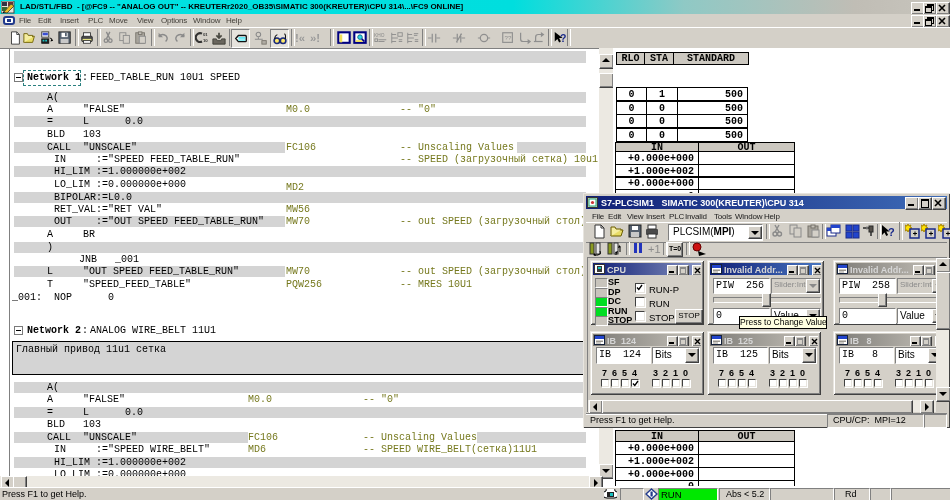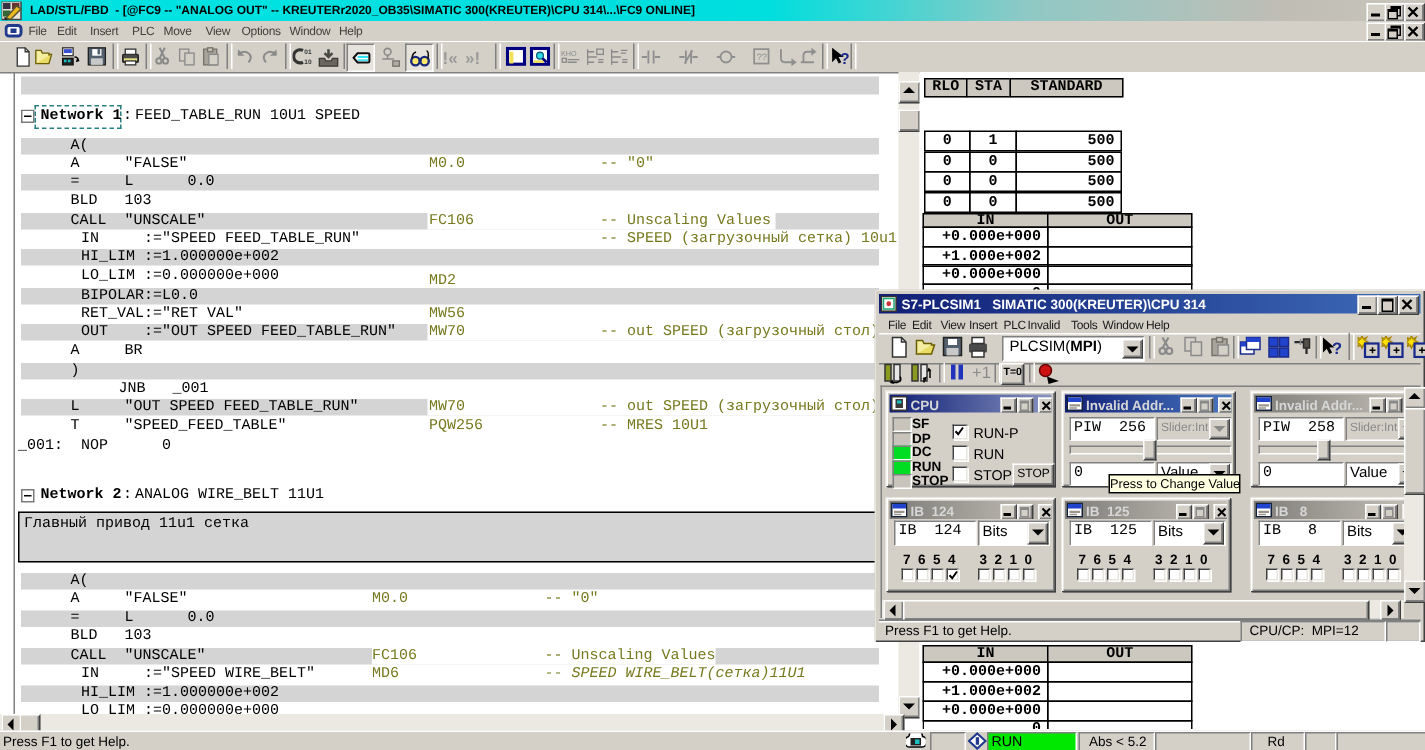--- a/index.html
+++ b/index.html
@@ -334,21 +334,21 @@
 <div class="abs" style="left:14px;top:407px;width:572px;height:11px;background:#d4d4d4;"></div>
 <div class="abs mono" style="left:47px;top:407px;">=     L      0.0</div>
 <div class="abs mono" style="left:47px;top:419px;">BLD   103</div>
 <div class="abs" style="left:14px;top:432px;width:572px;height:11px;background:#d4d4d4;"></div>
 <div class="abs" style="left:248px;top:432px;width:229px;height:11px;background:#fff;"></div>
 <div class="abs mono" style="left:47px;top:432px;">CALL  "UNSCALE"</div>
 <div class="abs mono olv" style="left:248px;top:432px;">FC106</div>
 <div class="abs mono olv" style="left:363px;top:432px;">-- Unscaling Values</div>
 <div class="abs mono" style="left:54px;top:444px;">IN     :="SPEED WIRE_BELT"</div>
 <div class="abs mono olv" style="left:248px;top:444px;">MD6</div>
-<div class="abs mono olv" style="left:363px;top:444px;font-style:italic;">-- SPEED WIRE_BELT(сетка)11U1</div>
+<div class="abs mono olv" style="left:363px;top:444px;">-- SPEED WIRE_BELT(сетка)11U1</div>
 <div class="abs" style="left:14px;top:457px;width:572px;height:11px;background:#d4d4d4;"></div>
 <div class="abs mono" style="left:54px;top:457px;">HI_LIM :=1.000000e+002</div>
 <div class="abs mono" style="left:54px;top:469px;">LO_LIM :=0.000000e+000</div>
 <div class="abs" style="left:599px;top:48px;width:14px;height:429px;background:#ece9e2;"></div>
 <div class="btn" style="left:599px;top:54px;width:13px;height:13px;">
     <svg width="10" height="10" style="position:absolute;left:1px;top:1px">
       <path d="M1 6 L5 2 L9 6 Z" fill="#000"></path>
     </svg>
   </div>
 <div class="btn" style="left:599px;top:73px;width:13px;height:13px;"></div>

